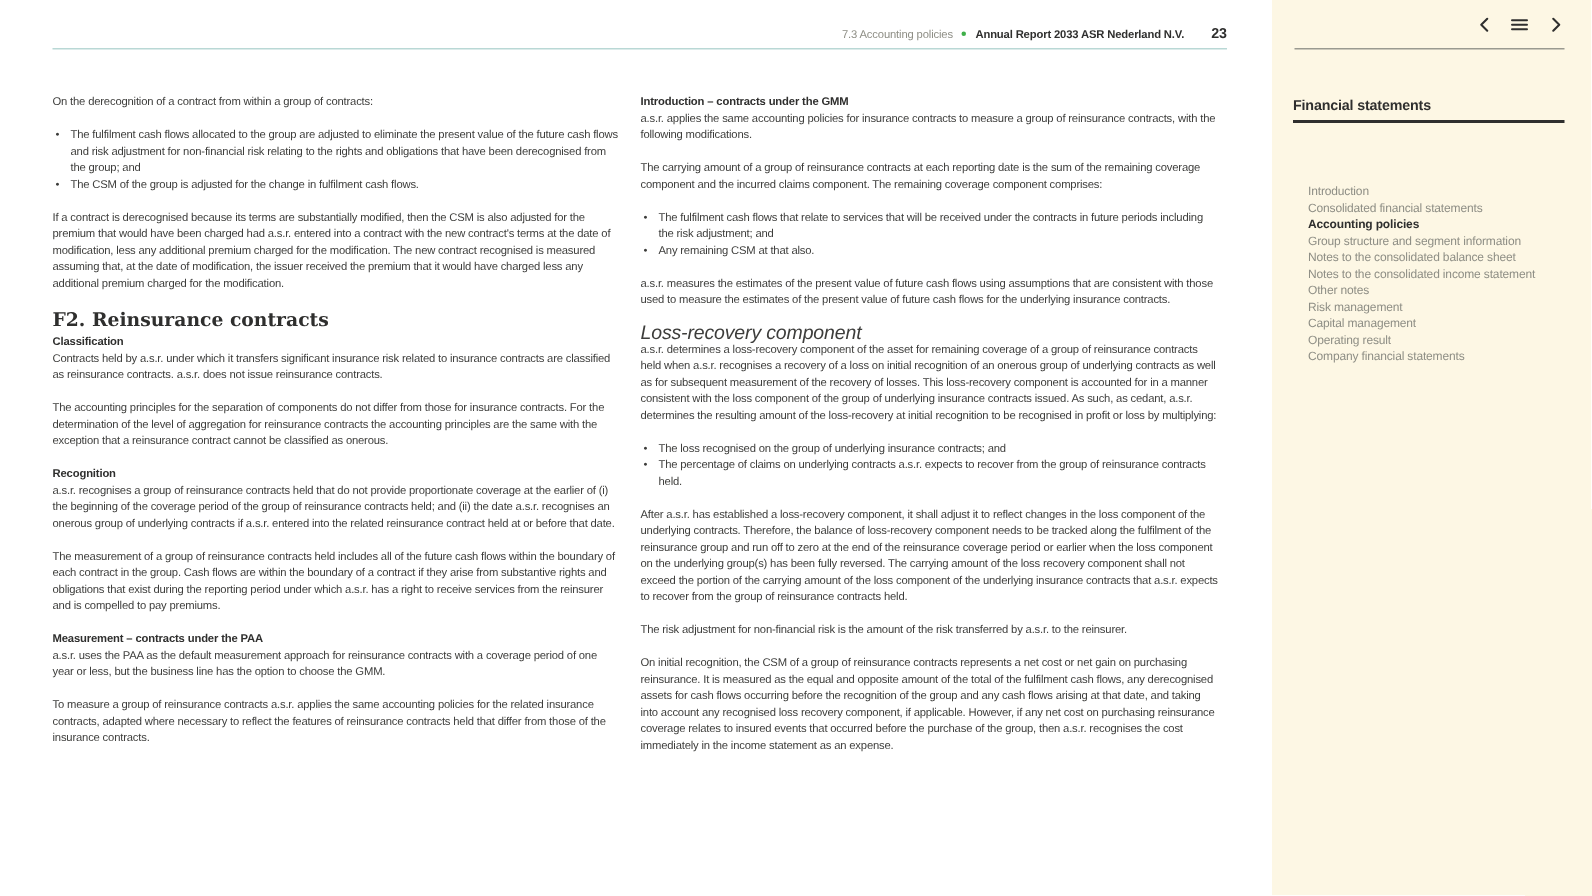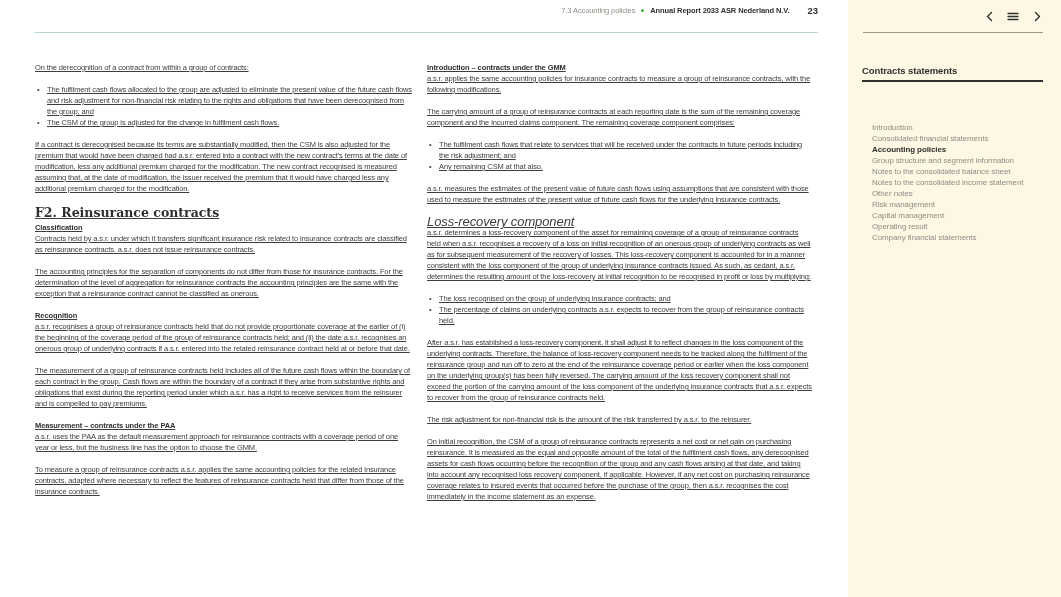--- a/index.html
+++ b/index.html
@@ -1,29 +1,29 @@
 <!DOCTYPE html>
 <html><head>
 <meta charset="utf-8">
 <style>
   html,body{margin:0;padding:0;background:#ffffff;}
   .page{position:relative;width:1061px;height:597px;background:#ffffff;
         font-family:"Liberation Sans",sans-serif;color:#3d3d3b;overflow:hidden;}
 
   
-  .meta-row{position:absolute;top:5px;left:35px;width:783px;display:flex;
+  .meta-row{position:absolute;top:17px;left:35px;width:783px;display:flex;
             align-items:center;justify-content:flex-end;gap:6px;font-size:7.5px;}
   .meta-section{color:#8e8e85;letter-spacing:-0.1px;}
   .meta-dot{width:3px;height:3px;border-radius:50%;background:#3faf49;flex:0 0 auto;}
   .meta-report{font-weight:bold;color:#2f2f2e;letter-spacing:-0.1px;}
   .meta-page{font-weight:bold;font-size:9.5px;color:#2f2f2e;margin-left:12px;}
   .main-rule{position:absolute;top:32px;left:35px;width:783px;height:1px;background:#b9d8d5;}
 
   
-  .col{position:absolute;top:62px;font-size:7.5px;line-height:11px;letter-spacing:-0.12px;text-decoration:underline;}
+  .col{position:absolute;top:62px;font-size:7.5px;line-height:11px;letter-spacing:-0.12px;}
   .col-left{left:35px;width:378px;}
   .col-mid{left:427px;width:386px;}
   .para{margin:0 0 11px 0;}
   .para.last{margin-bottom:0;}
   ul.bullets{margin:0 0 11px 0;padding:0;list-style:none;}
   ul.bullets li{position:relative;padding-left:12px;margin:0;}
   ul.bullets li::before{content:"\2022";position:absolute;left:2px;top:0;}
   h1.f2{font-family:"DejaVu Serif",serif;font-weight:bold;font-size:12.5px;
         line-height:15px;margin:3px 0 2px 0;letter-spacing:0;color:#2f2f2e;}
   h2.sub{font-size:7.5px;line-height:11px;margin:0;font-weight:bold;color:#2f2f2e;letter-spacing:-0.1px;}
@@ -111,21 +111,21 @@
             </g>
           </svg>
       </span>
       <span class="nav-btn">
         <svg width="9" height="11" viewBox="0 0 9 11">
             <polyline points="2.5,1.5 6.5,5.5 2.5,9.5" fill="none" stroke="#2f2f2e" stroke-width="1.4" stroke-linecap="round" stroke-linejoin="round"></polyline>
           </svg>
       </span>
     </div>
     <div class="side-rule"></div>
-    <div class="side-title">Contracts statements</div>
+    <div class="side-title">Financial statements</div>
     <div class="title-rule"></div>
     <div class="side-list">
       <div class="side-item">Introduction</div>
       <div class="side-item">Consolidated financial statements</div>
       <div class="side-item active">Accounting policies</div>
       <div class="side-item">Group structure and segment information</div>
       <div class="side-item">Notes to the consolidated balance sheet</div>
       <div class="side-item">Notes to the consolidated income statement</div>
       <div class="side-item">Other notes</div>
       <div class="side-item">Risk management</div>

